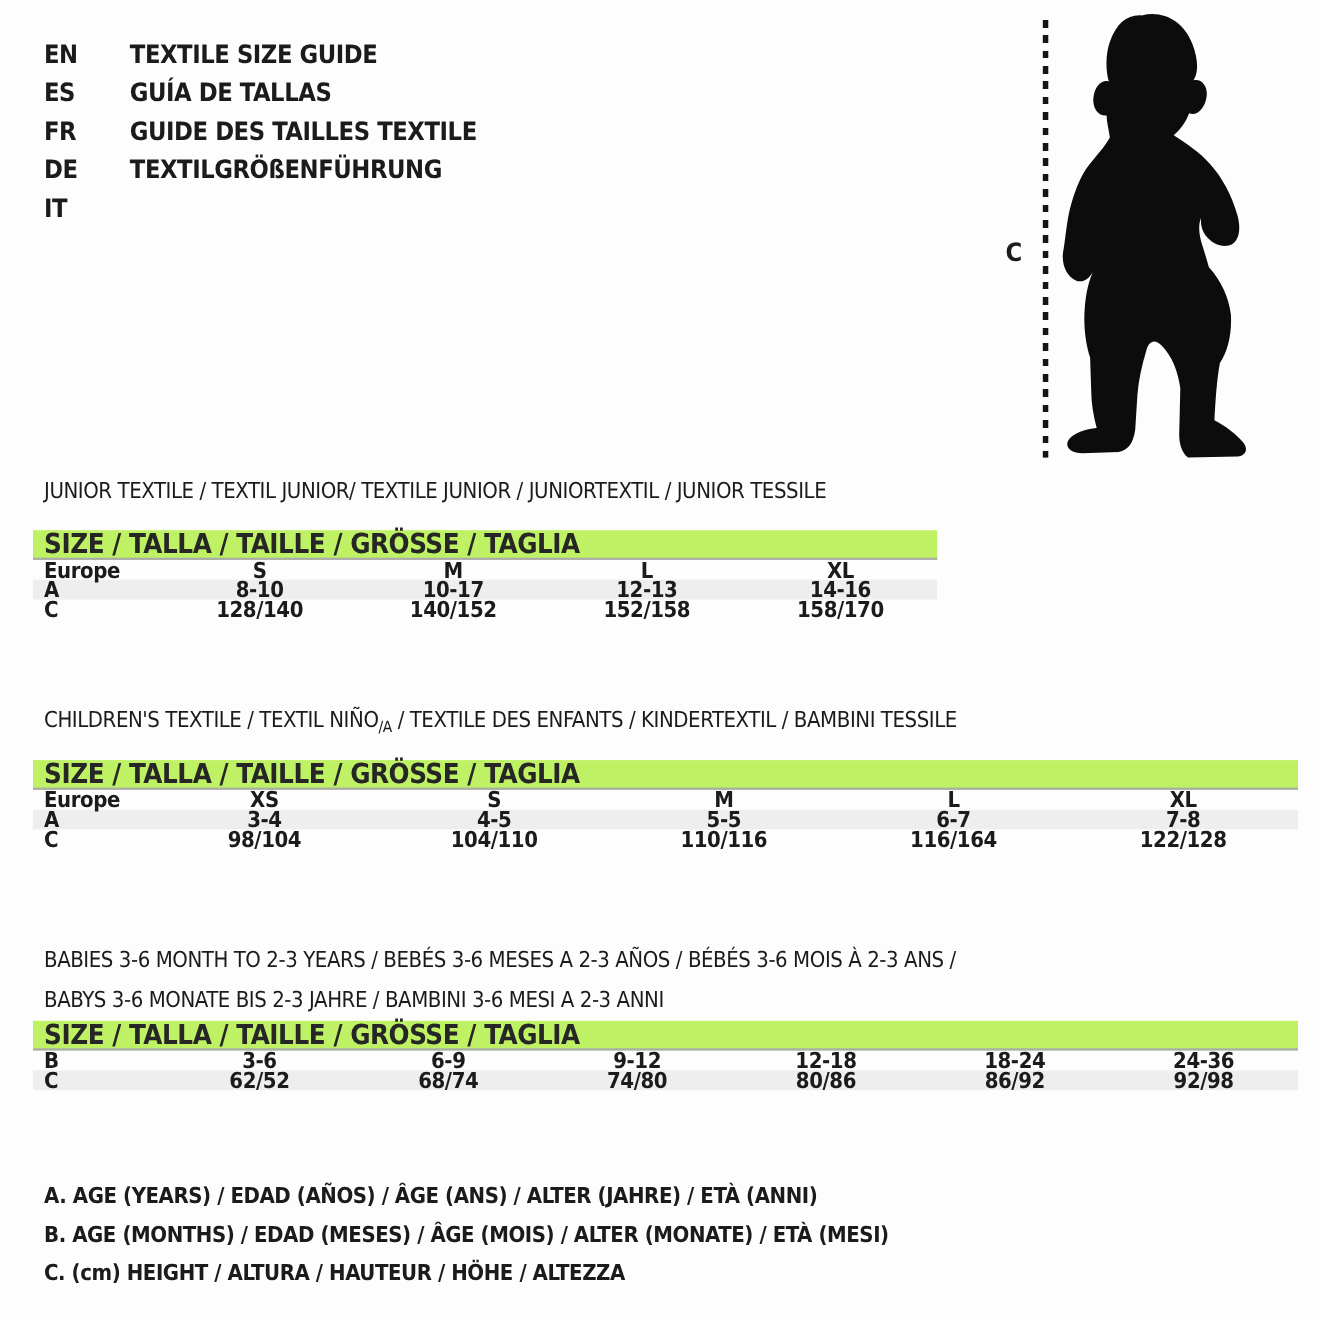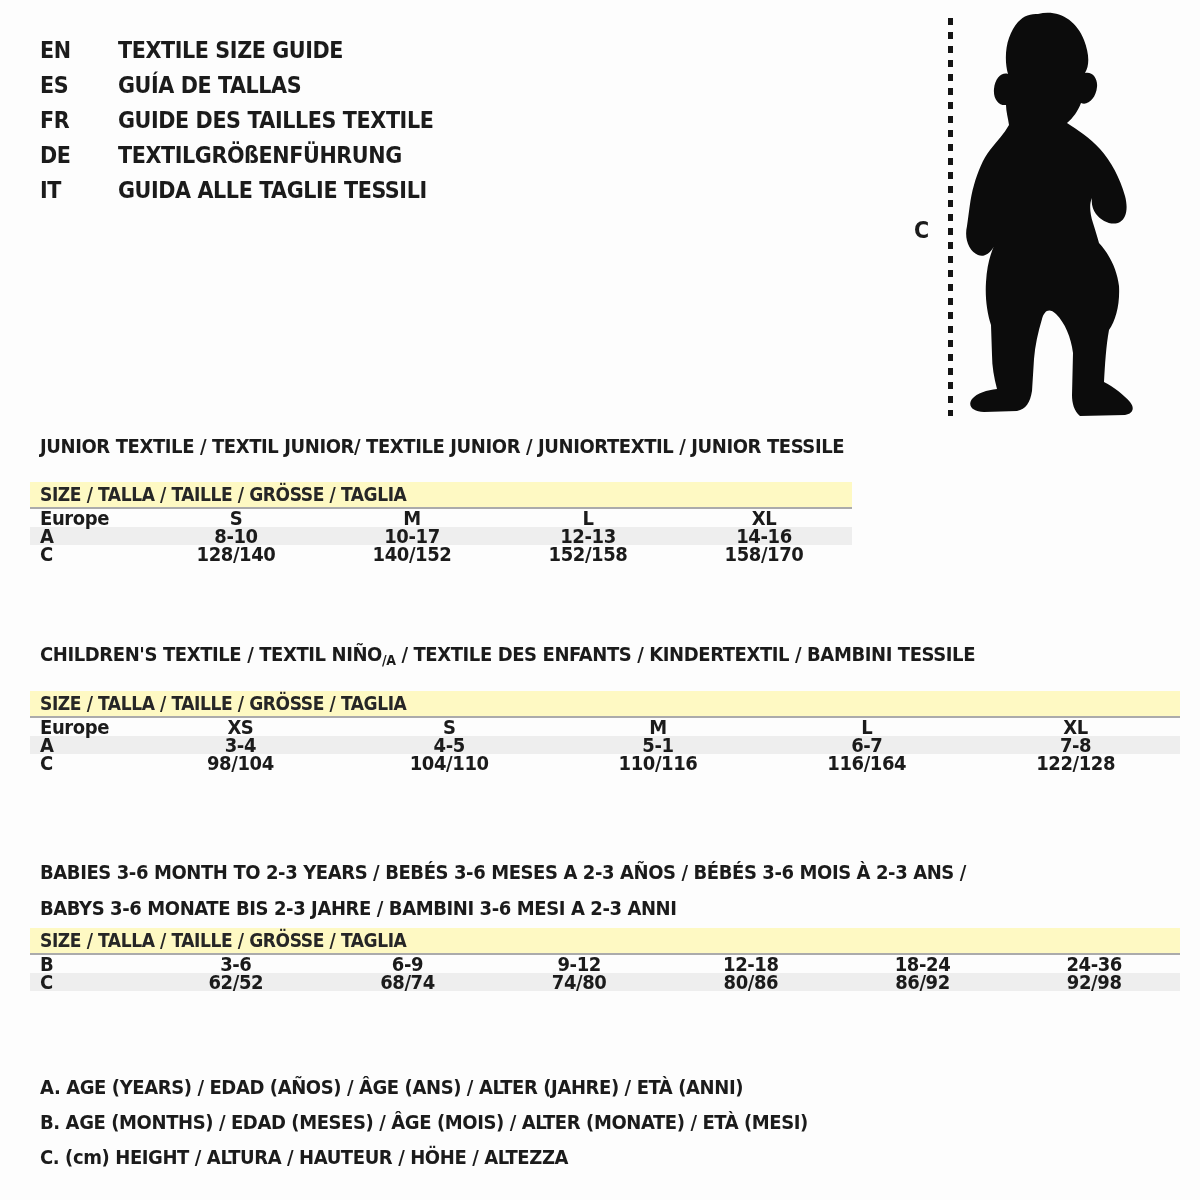--- a/index.html
+++ b/index.html
@@ -20,28 +20,28 @@
 
   
   .dash-line{
     position:absolute;left:948px;top:18px;width:5px;height:398px;
     background:repeating-linear-gradient(to bottom,#141414 0 7px,transparent 7px 14px);
   }
   .height-label{position:absolute;left:914px;top:217px;font-size:23px;font-weight:700;}
   .silhouette{position:absolute;left:962px;top:8px;}
 
   
-  .sec-title{position:absolute;left:40px;font-size:20px;font-weight:700;letter-spacing:-0.4px;white-space:nowrap;}
+  .sec-title{position:absolute;left:40px;font-size:20px;font-weight:400;letter-spacing:-0.4px;white-space:nowrap;}
   .sec-title sub{font-size:14px;vertical-align:-4px;}
 
   
   .size-table{position:absolute;left:30px;}
   .size-header{
-    height:25px;line-height:25px;background:#fef9c3;border-bottom:2px solid #ababab;
-    padding-left:10px;font-size:19px;font-weight:700;letter-spacing:-0.4px;color:#262626;
+    height:25px;line-height:25px;background:#bef264;border-bottom:2px solid #ababab;
+    padding-left:10px;font-size:25px;font-weight:700;letter-spacing:-0.4px;color:#262626;
   }
   .trow{display:flex;height:18px;align-items:center;font-size:20px;font-weight:700;letter-spacing:-0.4px;}
   .trow.shade{background:#eeeeee;}
   .tlabel{padding-left:10px;box-sizing:border-box;}
   .tcell{flex:1;text-align:center;}
   .t-junior{width:822px;}
   .t-junior .tlabel{width:118px;}
   .t-children{width:1150px;}
   .t-children .tlabel{width:106px;}
   .t-babies{width:1150px;}
@@ -68,21 +68,20 @@
     <div class="lang-row">
       <div class="lang-code">FR</div>
       <div class="lang-title">GUIDE DES TAILLES TEXTILE</div>
     </div>
     <div class="lang-row">
       <div class="lang-code">DE</div>
       <div class="lang-title">TEXTILGRÖßENFÜHRUNG</div>
     </div>
     <div class="lang-row">
       <div class="lang-code">IT</div>
-      <div class="lang-title">GUIDA ALLE TAGLIE TESSILI</div>
     </div>
   </div>
 
   <div class="dash-line"></div>
   <div class="height-label">C</div>
   <svg class="silhouette" width="180" height="412" viewBox="0 0 180 412" aria-hidden="true">
     <path fill="#0c0c0c" d="M76,6
       C95,1 114,11 122,32 C127,45 128,57 123,65
       C130,63 136,70 135,79 C134,90 126,98 119,95
       C116,103 111,110 105,115
@@ -142,21 +141,21 @@
       <div class="tcell">XS</div>
       <div class="tcell">S</div>
       <div class="tcell">M</div>
       <div class="tcell">L</div>
       <div class="tcell">XL</div>
     </div>
     <div class="trow shade">
       <div class="tlabel">A</div>
       <div class="tcell">3-4</div>
       <div class="tcell">4-5</div>
-      <div class="tcell">5-1</div>
+      <div class="tcell">5-5</div>
       <div class="tcell">6-7</div>
       <div class="tcell">7-8</div>
     </div>
     <div class="trow">
       <div class="tlabel">C</div>
       <div class="tcell">98/104</div>
       <div class="tcell">104/110</div>
       <div class="tcell">110/116</div>
       <div class="tcell">116/164</div>
       <div class="tcell">122/128</div>

